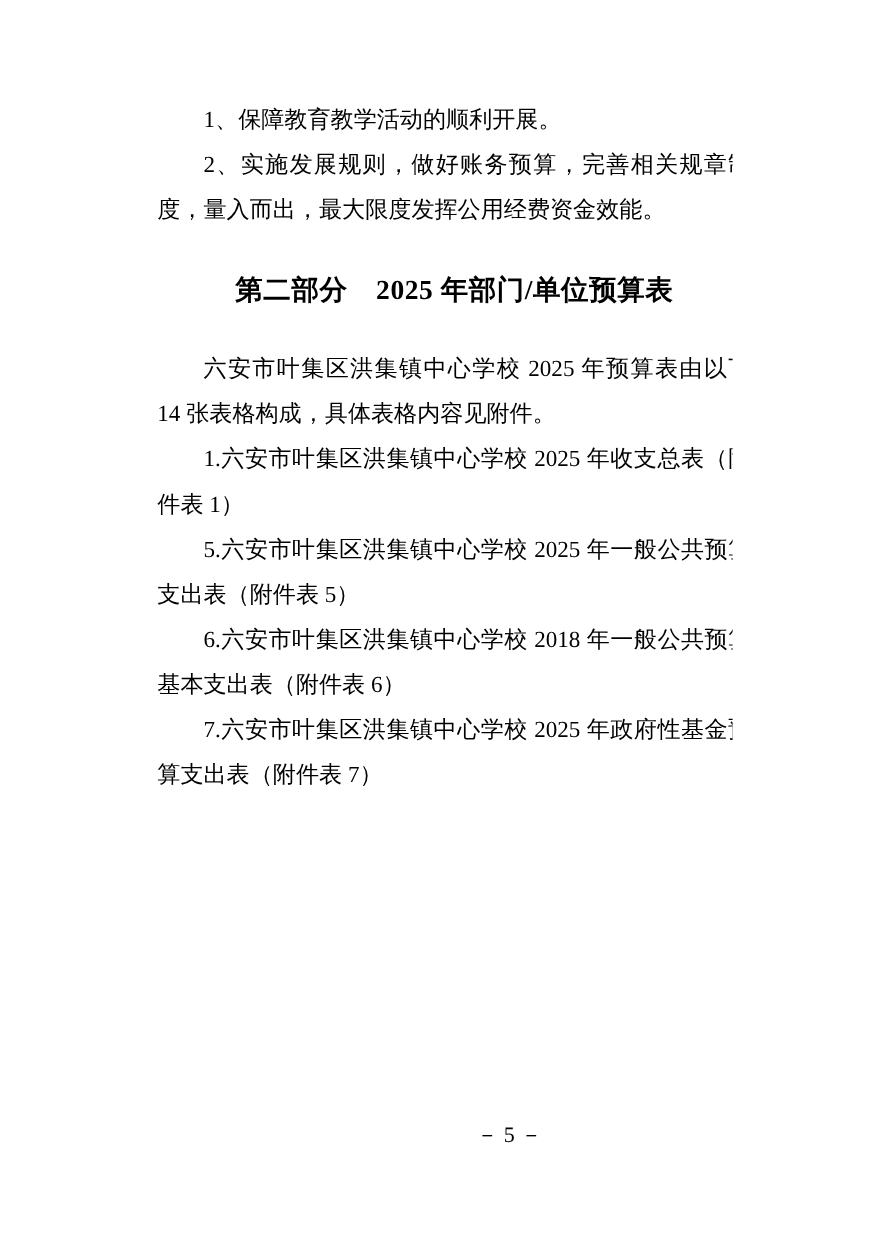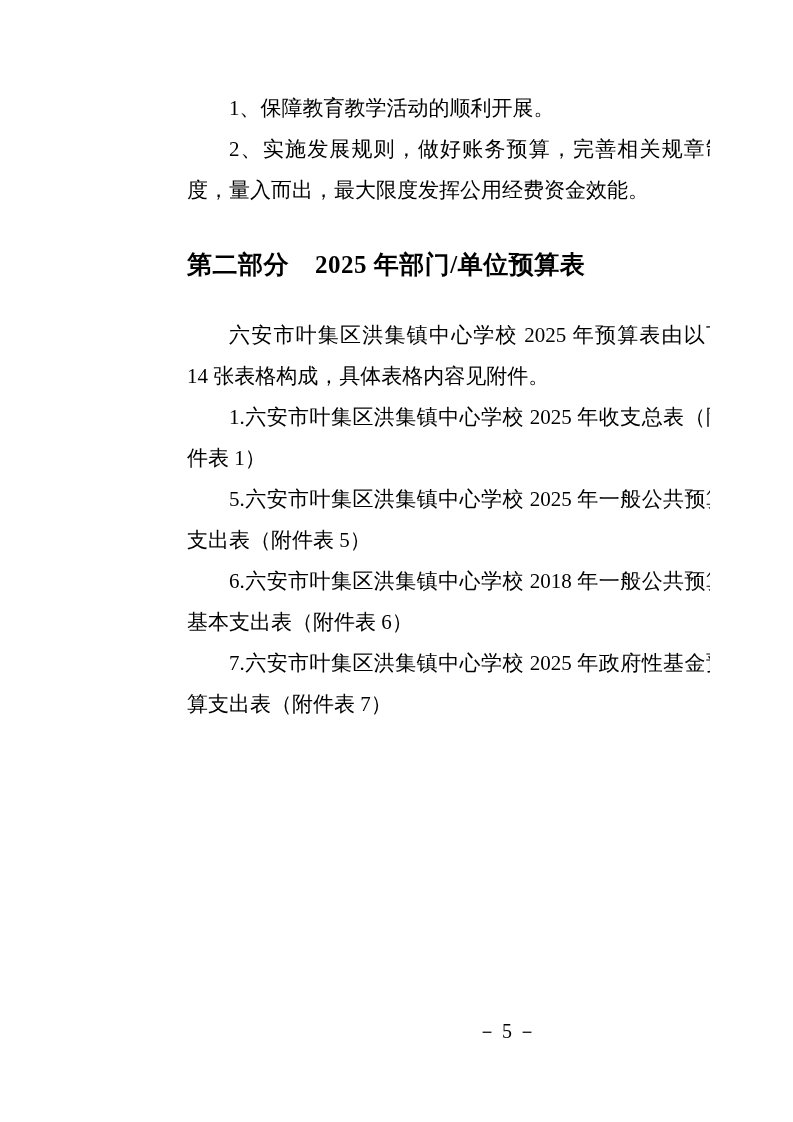--- a/index.html
+++ b/index.html
@@ -8,21 +8,20 @@
     background: #ffffff;
   }
   .page {
     position: relative;
     width: 666px;
     height: 1122px;
     background: #ffffff;
     overflow: hidden;
     font-family: "Liberation Serif", "DejaVu Serif", serif;
     color: #000000;
-    margin-left: 44px;
   }
   .content {
     position: absolute;
     left: 143px;
     top: 88px;
     width: 540px;
   }
   p.body-para {
     margin: 0 0 0 0;
     font-size: 21px;
@@ -30,20 +29,21 @@
     text-align: justify;
     text-justify: inter-ideograph;
     text-indent: 2em;
     font-family: "Liberation Serif", "DejaVu Serif", serif;
   }
   .section-title {
     margin: 34px 0 30px 0;
     font-size: 25px;
     font-weight: bold;
     line-height: 40px;
+    text-align: center;
     letter-spacing: 0.5px;
     font-family: "Liberation Serif", "DejaVu Serif", serif;
   }
   .section-title .gap {
     display: inline-block;
     width: 26px;
   }
   .intro-para {
     margin-top: 26px;
   }

